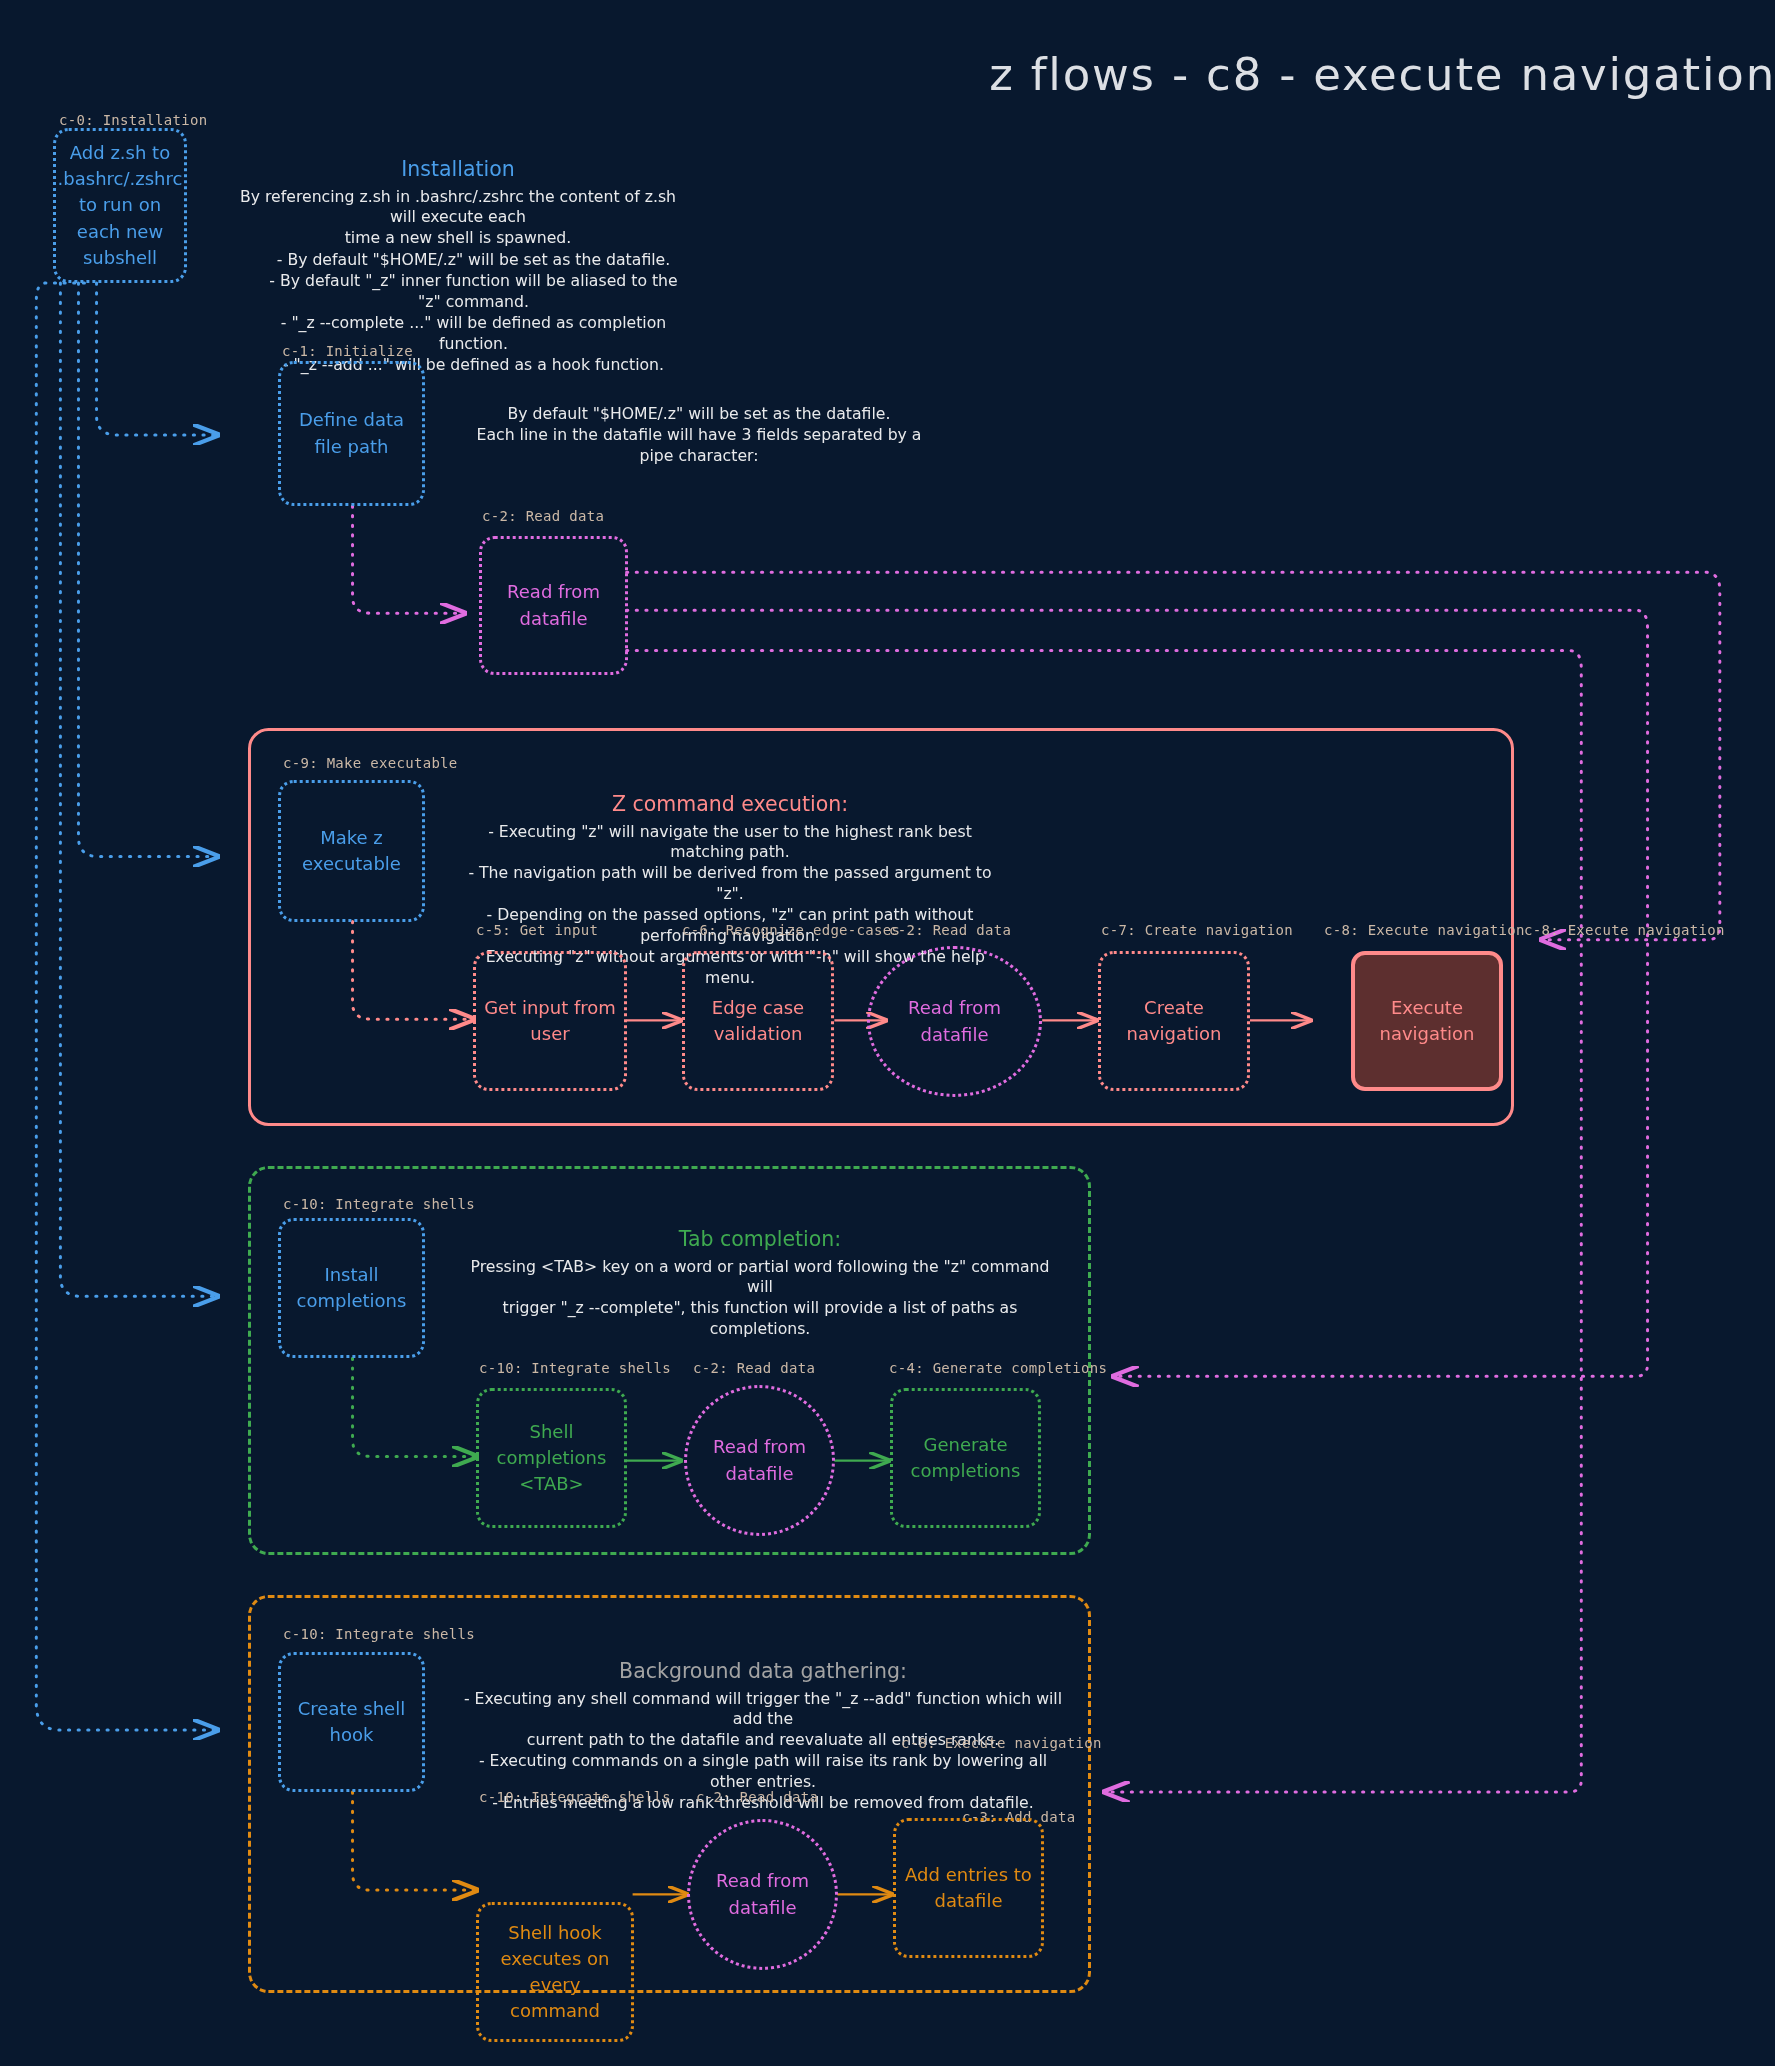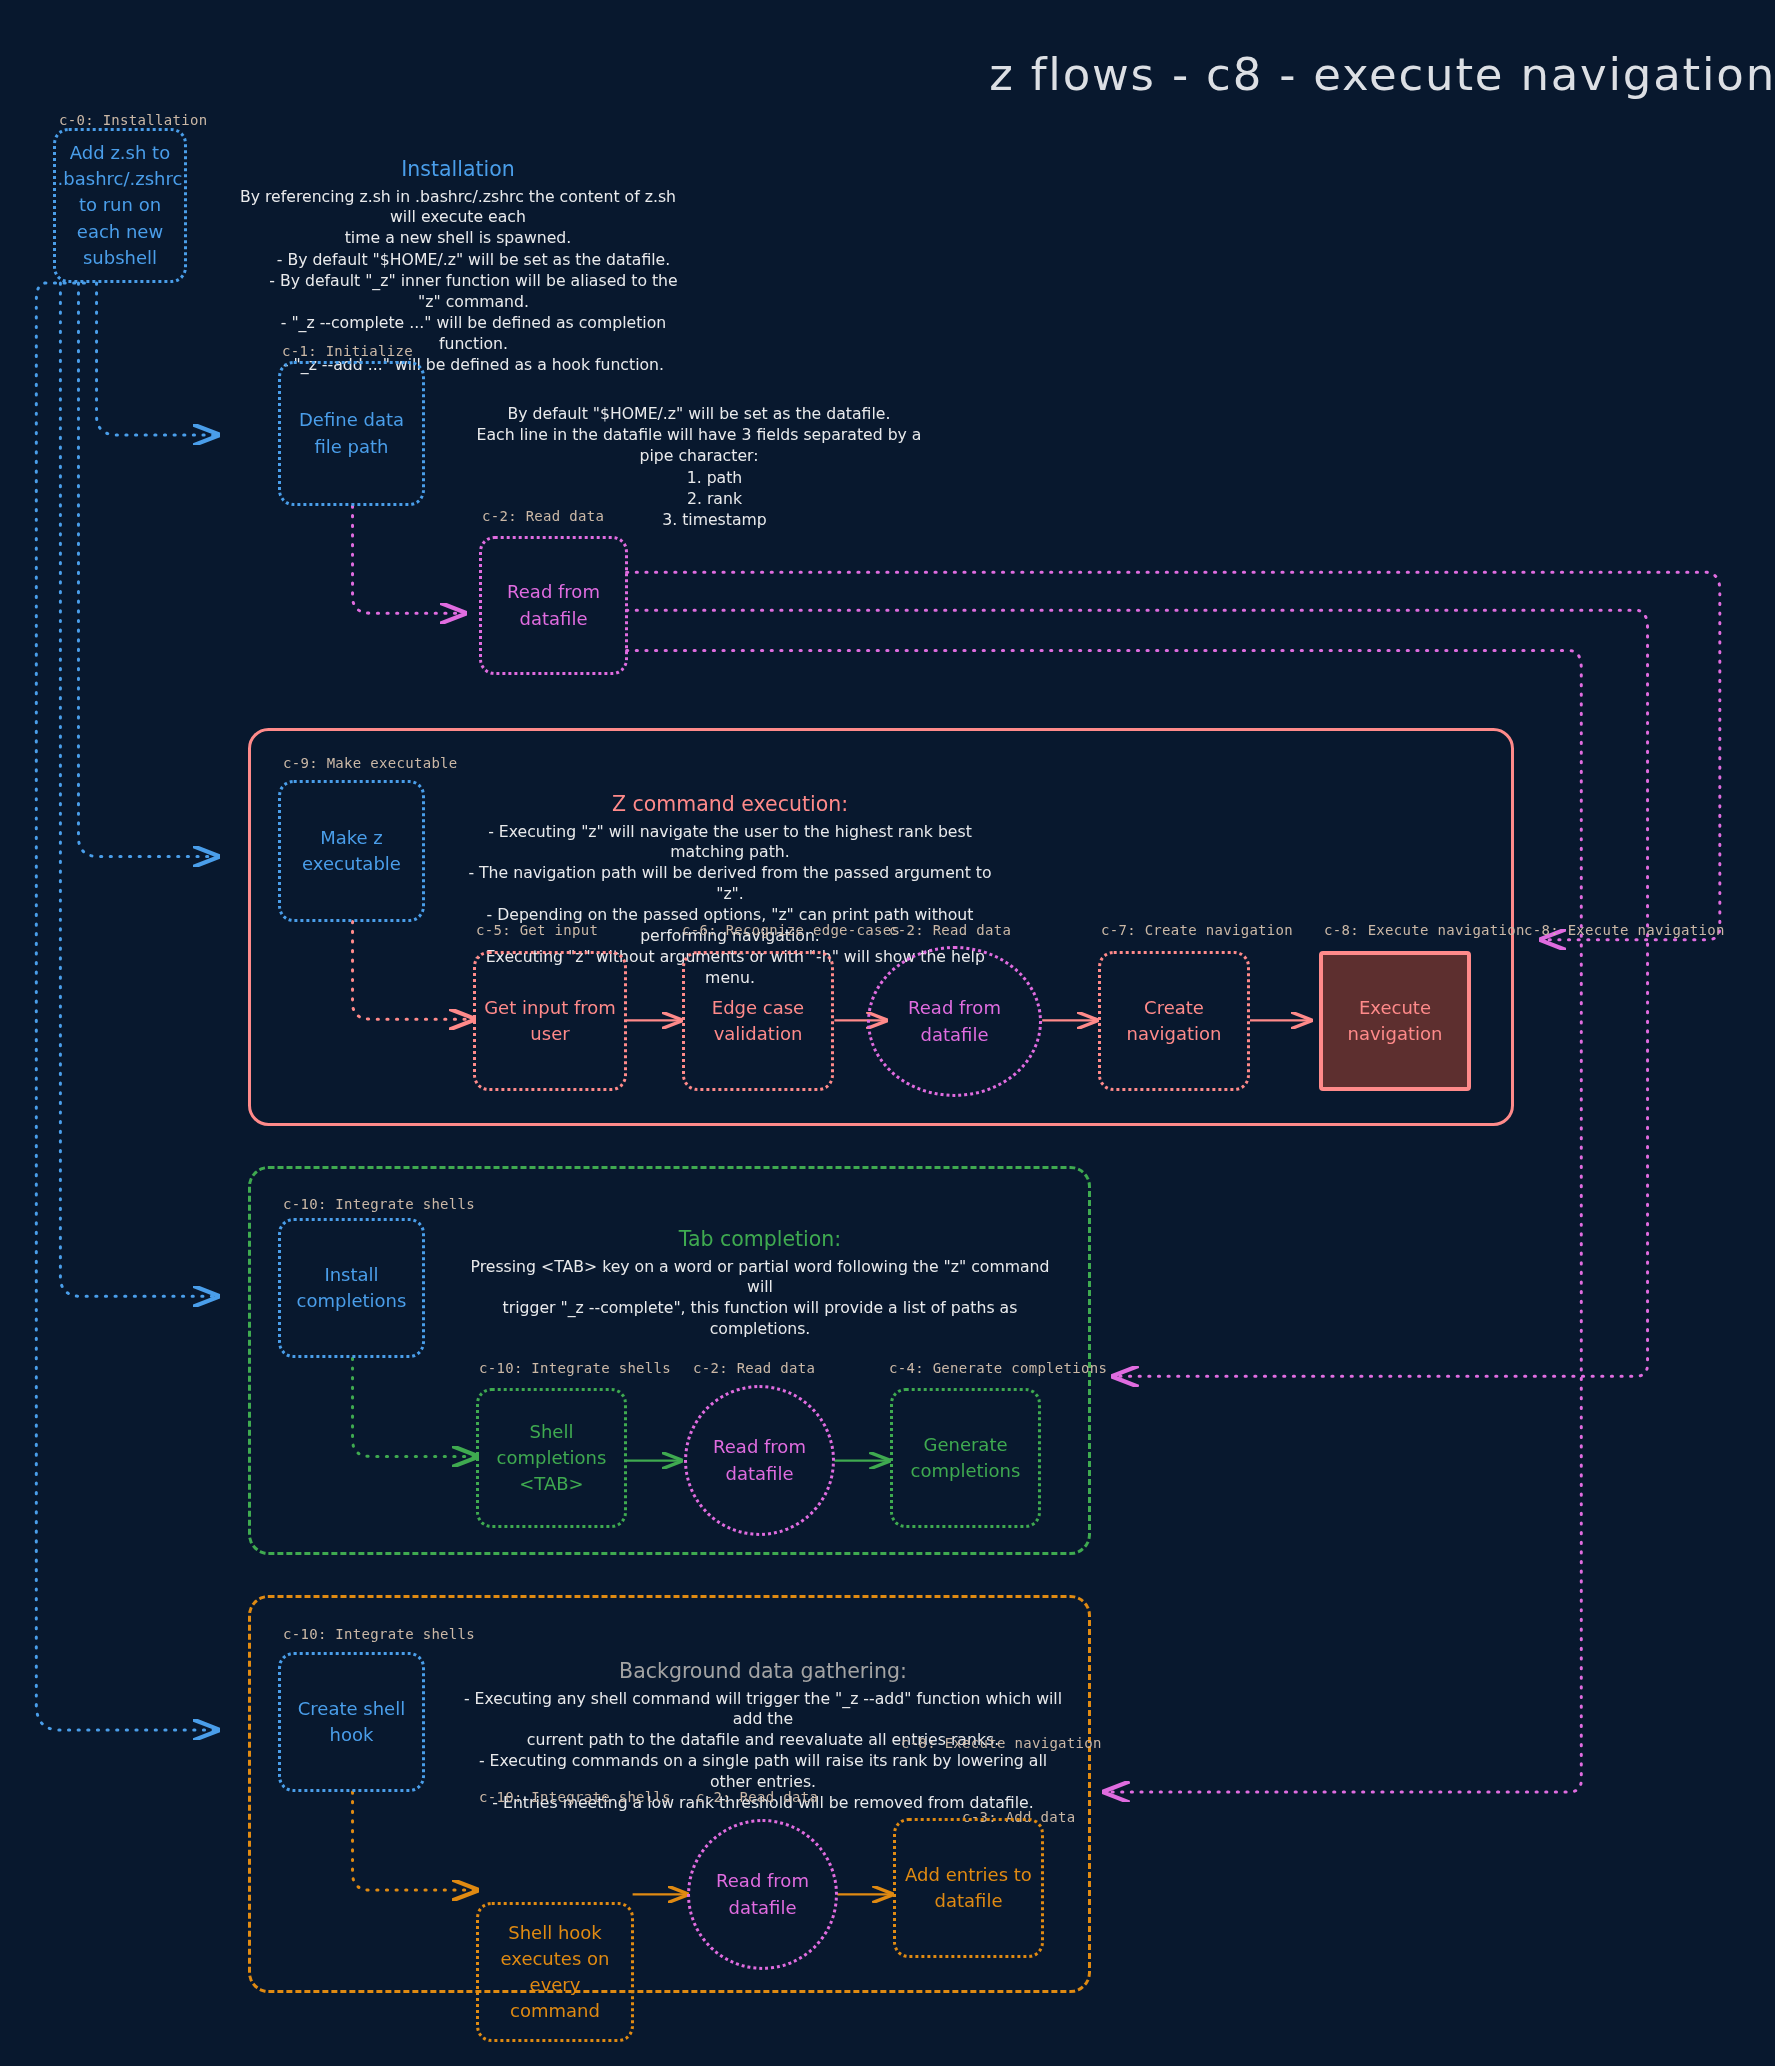--- a/index.html
+++ b/index.html
@@ -24,21 +24,21 @@
     border-radius:15.7px;line-height:1.45;
     font-size:18px;padding:3.6px 6px;
   }
   .node.blue{border:3px dotted #4a9eea;color:#4a9eea;}
   .node.red{border:3px dotted #ff8a8a;color:#ff8a8a;}
   .node.green{border:3px dotted #3faa50;color:#3faa50;}
   .node.orange{border:3px dotted #e08a12;color:#e08a12;}
   .node.magenta{border:3px dotted #e06ce0;color:#e06ce0;}
   .node.ellipse{border-radius:50%;}
   .node.current{
-    background:#5d2f2f;border:4.2px solid #ff8a8a;border-radius:4px;color:#ff8a8a;
+    background:#5d2f2f;border:4.2px solid #ff8a8a;border-radius:14px;color:#ff8a8a;margin-left:32px;
   }
   
   .group{
     position:absolute;box-sizing:border-box;border-radius:20.5px;
   }
   .group.red-frame{border:3.6px solid #ff8a8a;}
   .group.green-frame{border:3.6px dashed #3faa50;}
   .group.orange-frame{border:3.6px dashed #e08a12;}
   
   .desc{position:absolute;text-align:center;}
@@ -134,23 +134,20 @@
 - By default "_z" inner function will be aliased to the "z" command.
 - "_z --complete ..." will be defined as completion function.
 - "_z --add ..." will be defined as a hook function.</div>
 </div>
 
 <div class="sec-label" style="left:282px;top:343px;">c-1: Initialize</div>
 <div class="node blue hand" style="left:278px;top:361px;width:147px;height:145px;">Define data file path</div>
 <div class="desc" style="left:458px;top:404px;width:482px;">
   <p class="hand">By default "$HOME/.z" will be set as the datafile.
 Each line in the datafile will have 3 fields separated by a pipe character:</p>
-  <div class="bullets hand">1. path
-2. rank
-3. timestamp</div>
 </div>
 
 <div class="sec-label" style="left:482px;top:508px;">c-2: Read data</div>
 <div class="node magenta hand" style="left:479px;top:536px;width:149px;height:139px;">Read from datafile</div>
 
 <div class="group red-frame" style="left:248px;top:728px;width:1266px;height:398px;"></div>
 <div class="sec-label" style="left:283px;top:755px;">c-9: Make executable</div>
 <div class="node blue hand" style="left:278px;top:780px;width:147px;height:142px;">Make z executable</div>
 <div class="desc" style="left:459px;top:793px;width:542px;">
   <h4 class="hand h-red">Z command execution:</h4>

